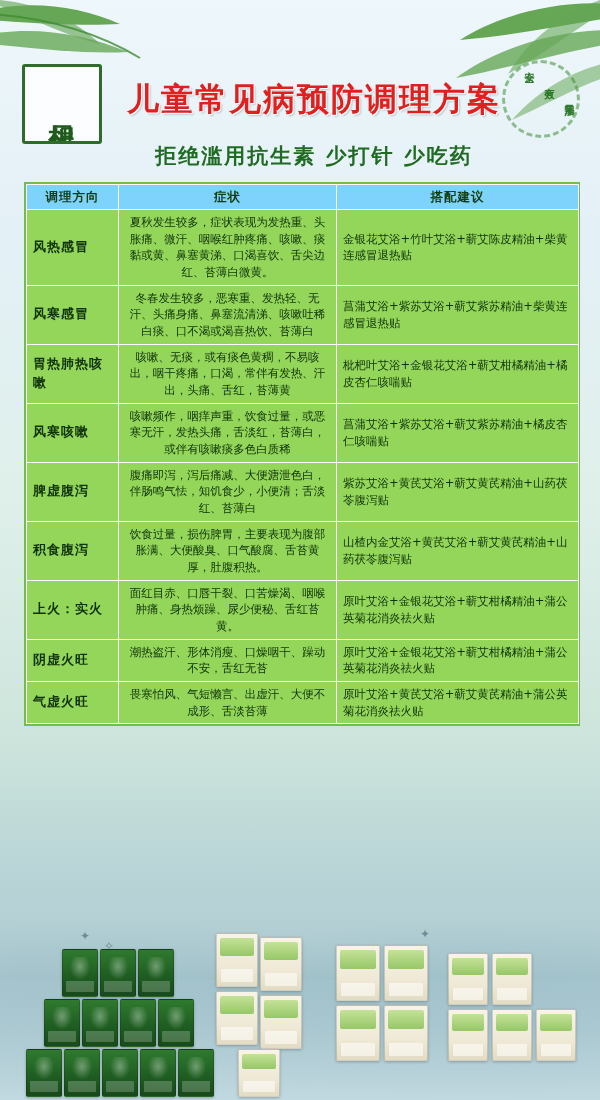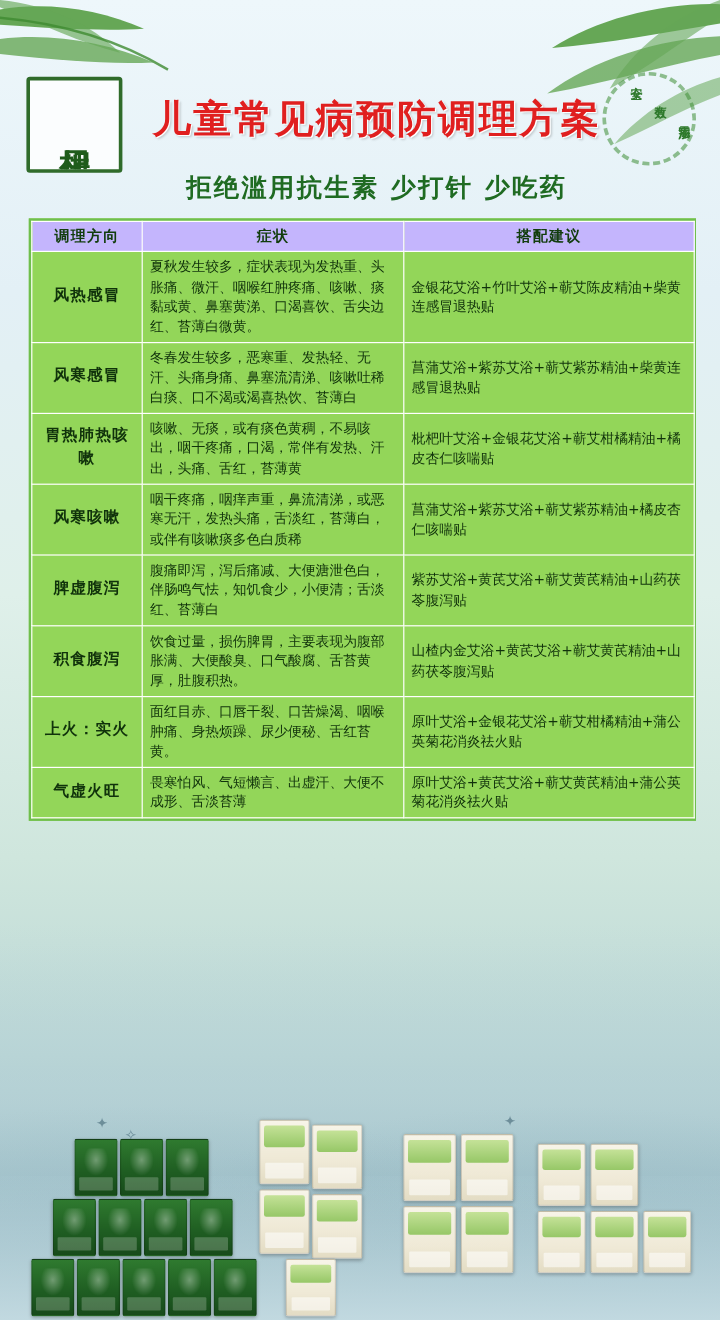--- a/index.html
+++ b/index.html
@@ -76,44 +76,44 @@
   .table-wrap{
     position:absolute;left:24px;top:182px;width:552px;
     border:2px solid #6fbf4e;
     background:#8fd34f;
   }
   table{border-collapse:collapse;width:100%;table-layout:fixed;}
   col.c1{width:92px;}
   col.c2{width:218px;}
   col.c3{width:242px;}
   th{
-    background:#c4b5fd;
+    background:#7dd3fc;
     color:#123d0d;
     font-size:12.5px;font-weight:bold;
     font-family:"DejaVu Serif","Liberation Serif",serif;
     border:1px solid #ffffff;
     height:22px;
     letter-spacing:1px;
   }
   td{
     border:1px solid #ffffff;
     background:#93d659;
     color:#10320b;
     font-size:11.5px;
     line-height:1.45;
     padding:4px 6px;
     vertical-align:middle;
     font-family:"DejaVu Sans","Liberation Sans",sans-serif;
   }
   td.dir{
-    text-align:center;font-weight:bold;font-size:13px;
+    font-weight:bold;font-size:13px;
     font-family:"DejaVu Serif","Liberation Serif",serif;
     letter-spacing:1px;
   }
-  td.sym{text-align:left;margin-left:20px;}
+  td.sym{text-align:center;margin-left:20px;}
   td.sug{text-align:left;}
 
   
   .products{position:absolute;left:0;right:0;bottom:10px;height:165px;}
   .box{
     position:absolute;border-radius:2px;
     box-shadow:0 1px 3px rgba(0,0,0,.25);
     border:1px solid rgba(0,0,0,.15);
   }
   .box.green{
@@ -205,36 +205,41 @@
         <td class="sym">冬春发生较多，恶寒重、发热轻、无汗、头痛身痛、鼻塞流清涕、咳嗽吐稀白痰、口不渴或渴喜热饮、苔薄白</td>
         <td class="sug">菖蒲艾浴+紫苏艾浴+蕲艾紫苏精油+柴黄连感冒退热贴</td>
       </tr>
       <tr>
         <td class="dir">胃热肺热咳嗽</td>
         <td class="sym">咳嗽、无痰，或有痰色黄稠，不易咳出，咽干疼痛，口渴，常伴有发热、汗出，头痛、舌红，苔薄黄</td>
         <td class="sug">枇杷叶艾浴+金银花艾浴+蕲艾柑橘精油+橘皮杏仁咳喘贴</td>
       </tr>
       <tr>
         <td class="dir">风寒咳嗽</td>
-        <td class="sym">咽干疼痛，咽痒声重，鼻流清涕，或恶寒无汗，发热头痛，舌淡红，苔薄白，或伴有咳嗽痰多色白质稀</td>
+        <td class="sym">咳嗽频作，咽痒声重，饮食过量，或恶寒无汗，发热头痛，舌淡红，苔薄白，或伴有咳嗽痰多色白质稀</td>
         <td class="sug">菖蒲艾浴+紫苏艾浴+蕲艾紫苏精油+橘皮杏仁咳喘贴</td>
       </tr>
       <tr>
         <td class="dir">脾虚腹泻</td>
         <td class="sym">腹痛即泻，泻后痛减、大便溏泄色白，伴肠鸣气怯，知饥食少，小便清；舌淡红、苔薄白</td>
         <td class="sug">紫苏艾浴+黄芪艾浴+蕲艾黄芪精油+山药茯苓腹泻贴</td>
       </tr>
       <tr>
         <td class="dir">积食腹泻</td>
         <td class="sym">饮食过量，损伤脾胃，主要表现为腹部胀满、大便酸臭、口气酸腐、舌苔黄厚，肚腹积热。</td>
         <td class="sug">山楂内金艾浴+黄芪艾浴+蕲艾黄芪精油+山药茯苓腹泻贴</td>
       </tr>
       <tr>
         <td class="dir">上火：实火</td>
         <td class="sym">面红目赤、口唇干裂、口苦燥渴、咽喉肿痛、身热烦躁、尿少便秘、舌红苔黄。</td>
+        <td class="sug">原叶艾浴+金银花艾浴+蕲艾柑橘精油+蒲公英菊花消炎祛火贴</td>
+      </tr>
+      <tr>
+        <td class="dir">阴虚火旺</td>
+        <td class="sym">潮热盗汗、形体消瘦、口燥咽干、躁动不安，舌红无苔</td>
         <td class="sug">原叶艾浴+金银花艾浴+蕲艾柑橘精油+蒲公英菊花消炎祛火贴</td>
       </tr>
       <tr>
         <td class="dir">气虚火旺</td>
         <td class="sym">畏寒怕风、气短懒言、出虚汗、大便不成形、舌淡苔薄</td>
         <td class="sug">原叶艾浴+黄芪艾浴+蕲艾黄芪精油+蒲公英菊花消炎祛火贴</td>
       </tr>
     </tbody>
   </table>
 </div>

